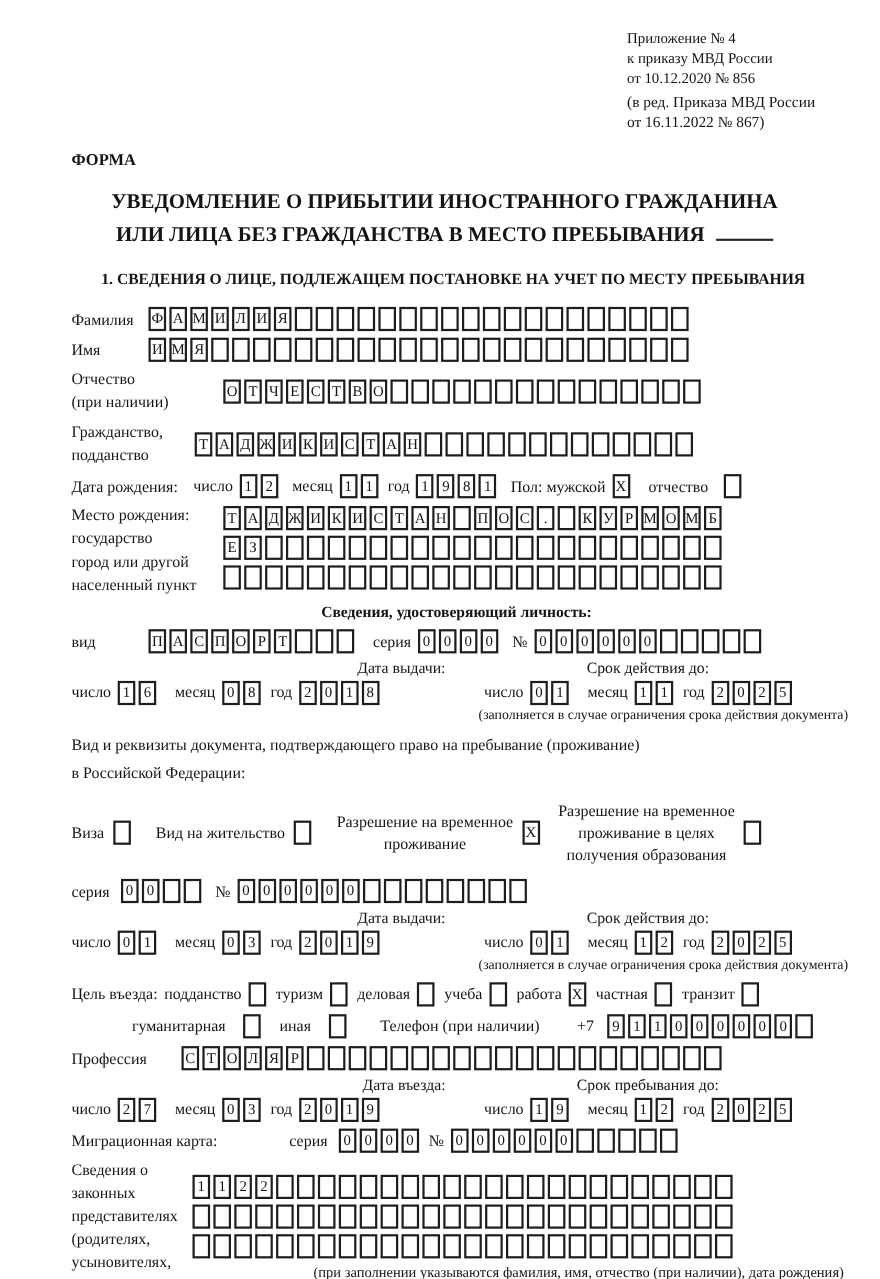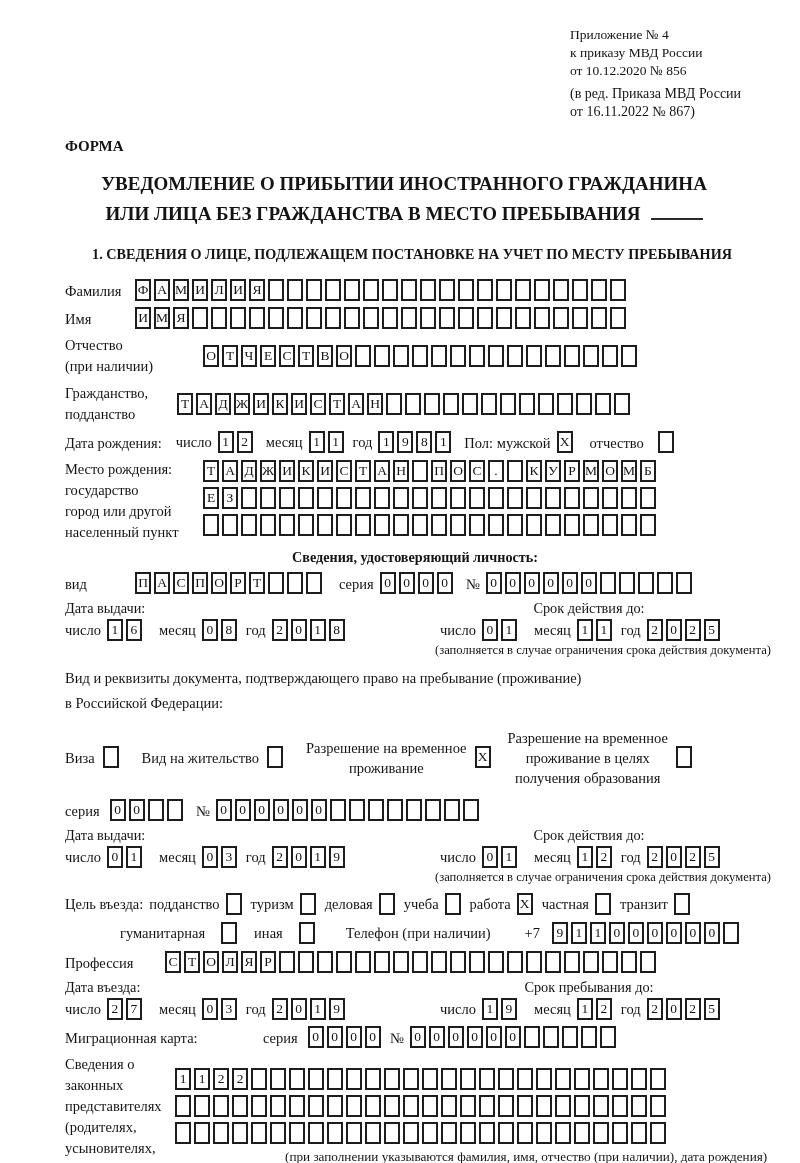--- a/index.html
+++ b/index.html
@@ -26,21 +26,21 @@
   .w170{width:170px;flex:none}
   .cells{display:flex;flex:none}
   .cell{width:16px;height:22px;border:2px solid #1d1d1d;margin-right:3px;display:flex;align-items:center;justify-content:center;font-size:13.5px;flex:none;background:#fff}
   .gridcol .cells{margin-bottom:5px}
 
   .ml6{margin-left:6px}.ml10{margin-left:10px}.ml14{margin-left:14px}.ml20{margin-left:20px}.ml28{margin-left:28px}
   .grp{display:flex;align-items:flex-start}
 
   .dochead{font-weight:bold;text-align:center;font-size:14.2px;margin:4px 0 6px;width:700px}
   .dhead{display:flex;font-size:14.3px;margin-bottom:2px}
-  .dhead .a{width:340px;text-align:left;flex:none}
+  .dhead .a{width:340px;text-align:right;flex:none}
   .dhead .b{flex:1;text-align:center}
   .daterow{display:flex;margin-bottom:2px}
   .dleft{display:flex;width:345px;flex:none}
   .dright{display:flex;margin-left:30px}
   .dnote{font-size:12.6px;text-align:right;margin:0 0 8px 0;padding-right:2px}
 
   .ptext{line-height:1.75;font-size:14.5px}
   .cbrow{display:flex;align-items:center;margin:8px 0 10px}
   .opt{text-align:center;line-height:1.4;padding-top:3px}
   .cb{margin-left:8px}

